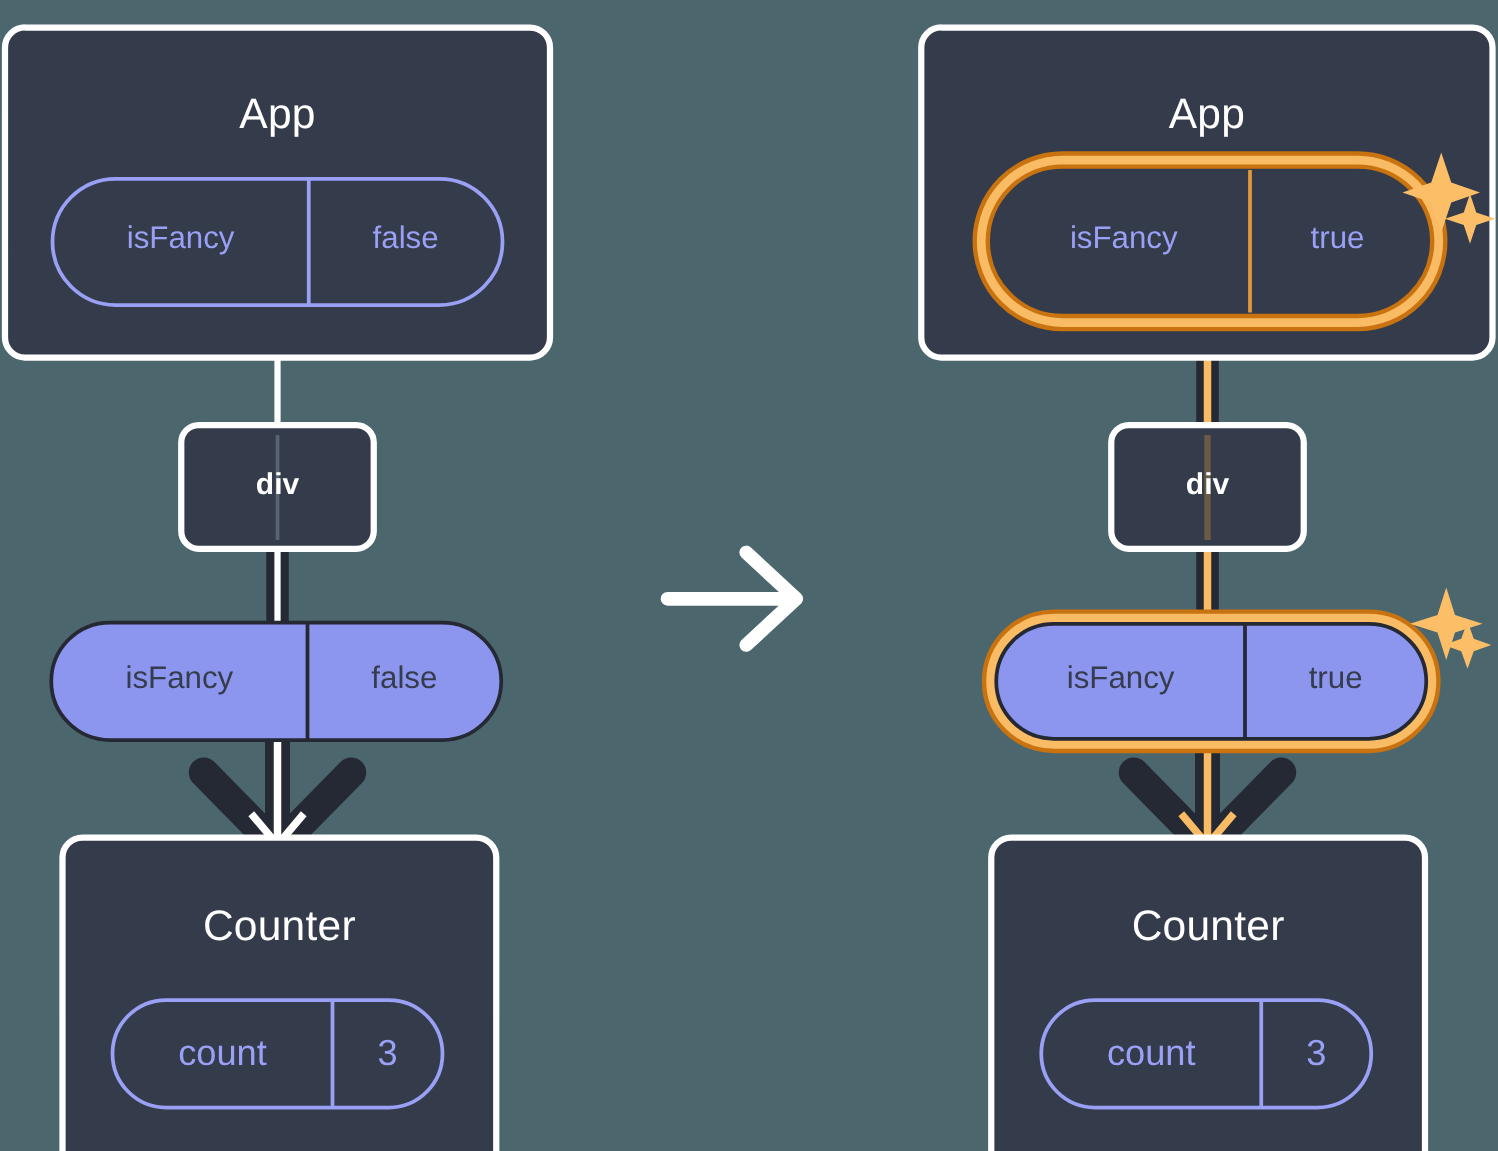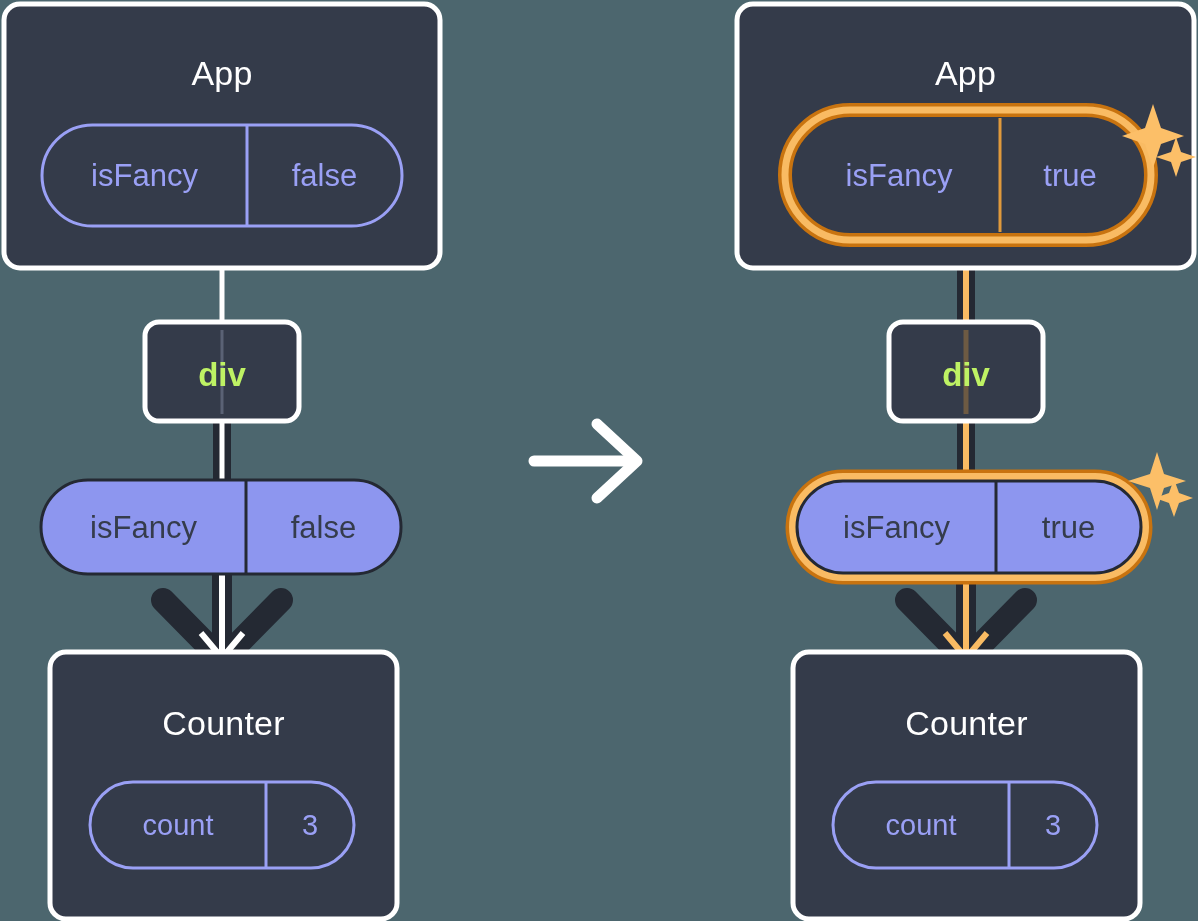--- a/index.html
+++ b/index.html
@@ -2,29 +2,29 @@
 <html><head>
 <meta charset="utf-8">
 <style>
   html,body{margin:0;padding:0;}
   body{
     width:1198px;height:921px;
     background:#4c666e;
     font-family:"Liberation Sans","DejaVu Sans",sans-serif;
     overflow:hidden;
   }
-  #stage{position:relative;width:1198px;height:689px;}
+  #stage{position:relative;width:1198px;height:689px;margin-top:18px;}
   svg.layer{position:absolute;left:0;top:0;width:1198px;height:921px;}
   .txt{position:absolute;white-space:nowrap;pointer-events:none;}
   .box-title{
     color:#ffffff;font-size:34px;font-weight:400;letter-spacing:.2px;
     text-align:center;
   }
-  .div-title{color:#bef264;font-size:33px;font-weight:700;text-align:center;}
-  .pill-label{font-size:31px;font-weight:400;text-align:center;}
+  .div-title{color:#ffffff;font-size:24px;font-weight:700;text-align:center;}
+  .pill-label{font-size:25px;font-weight:400;text-align:center;}
   .pill-label.outline{color:#9aa0f5;}
   .pill-label.filled{color:#353c4c;}
   .pill-label.bold{font-weight:400;}
 </style>
 </head>
 <body>
 
 <div id="stage">
 
   <svg class="layer" viewBox="0 0 1198 921">

